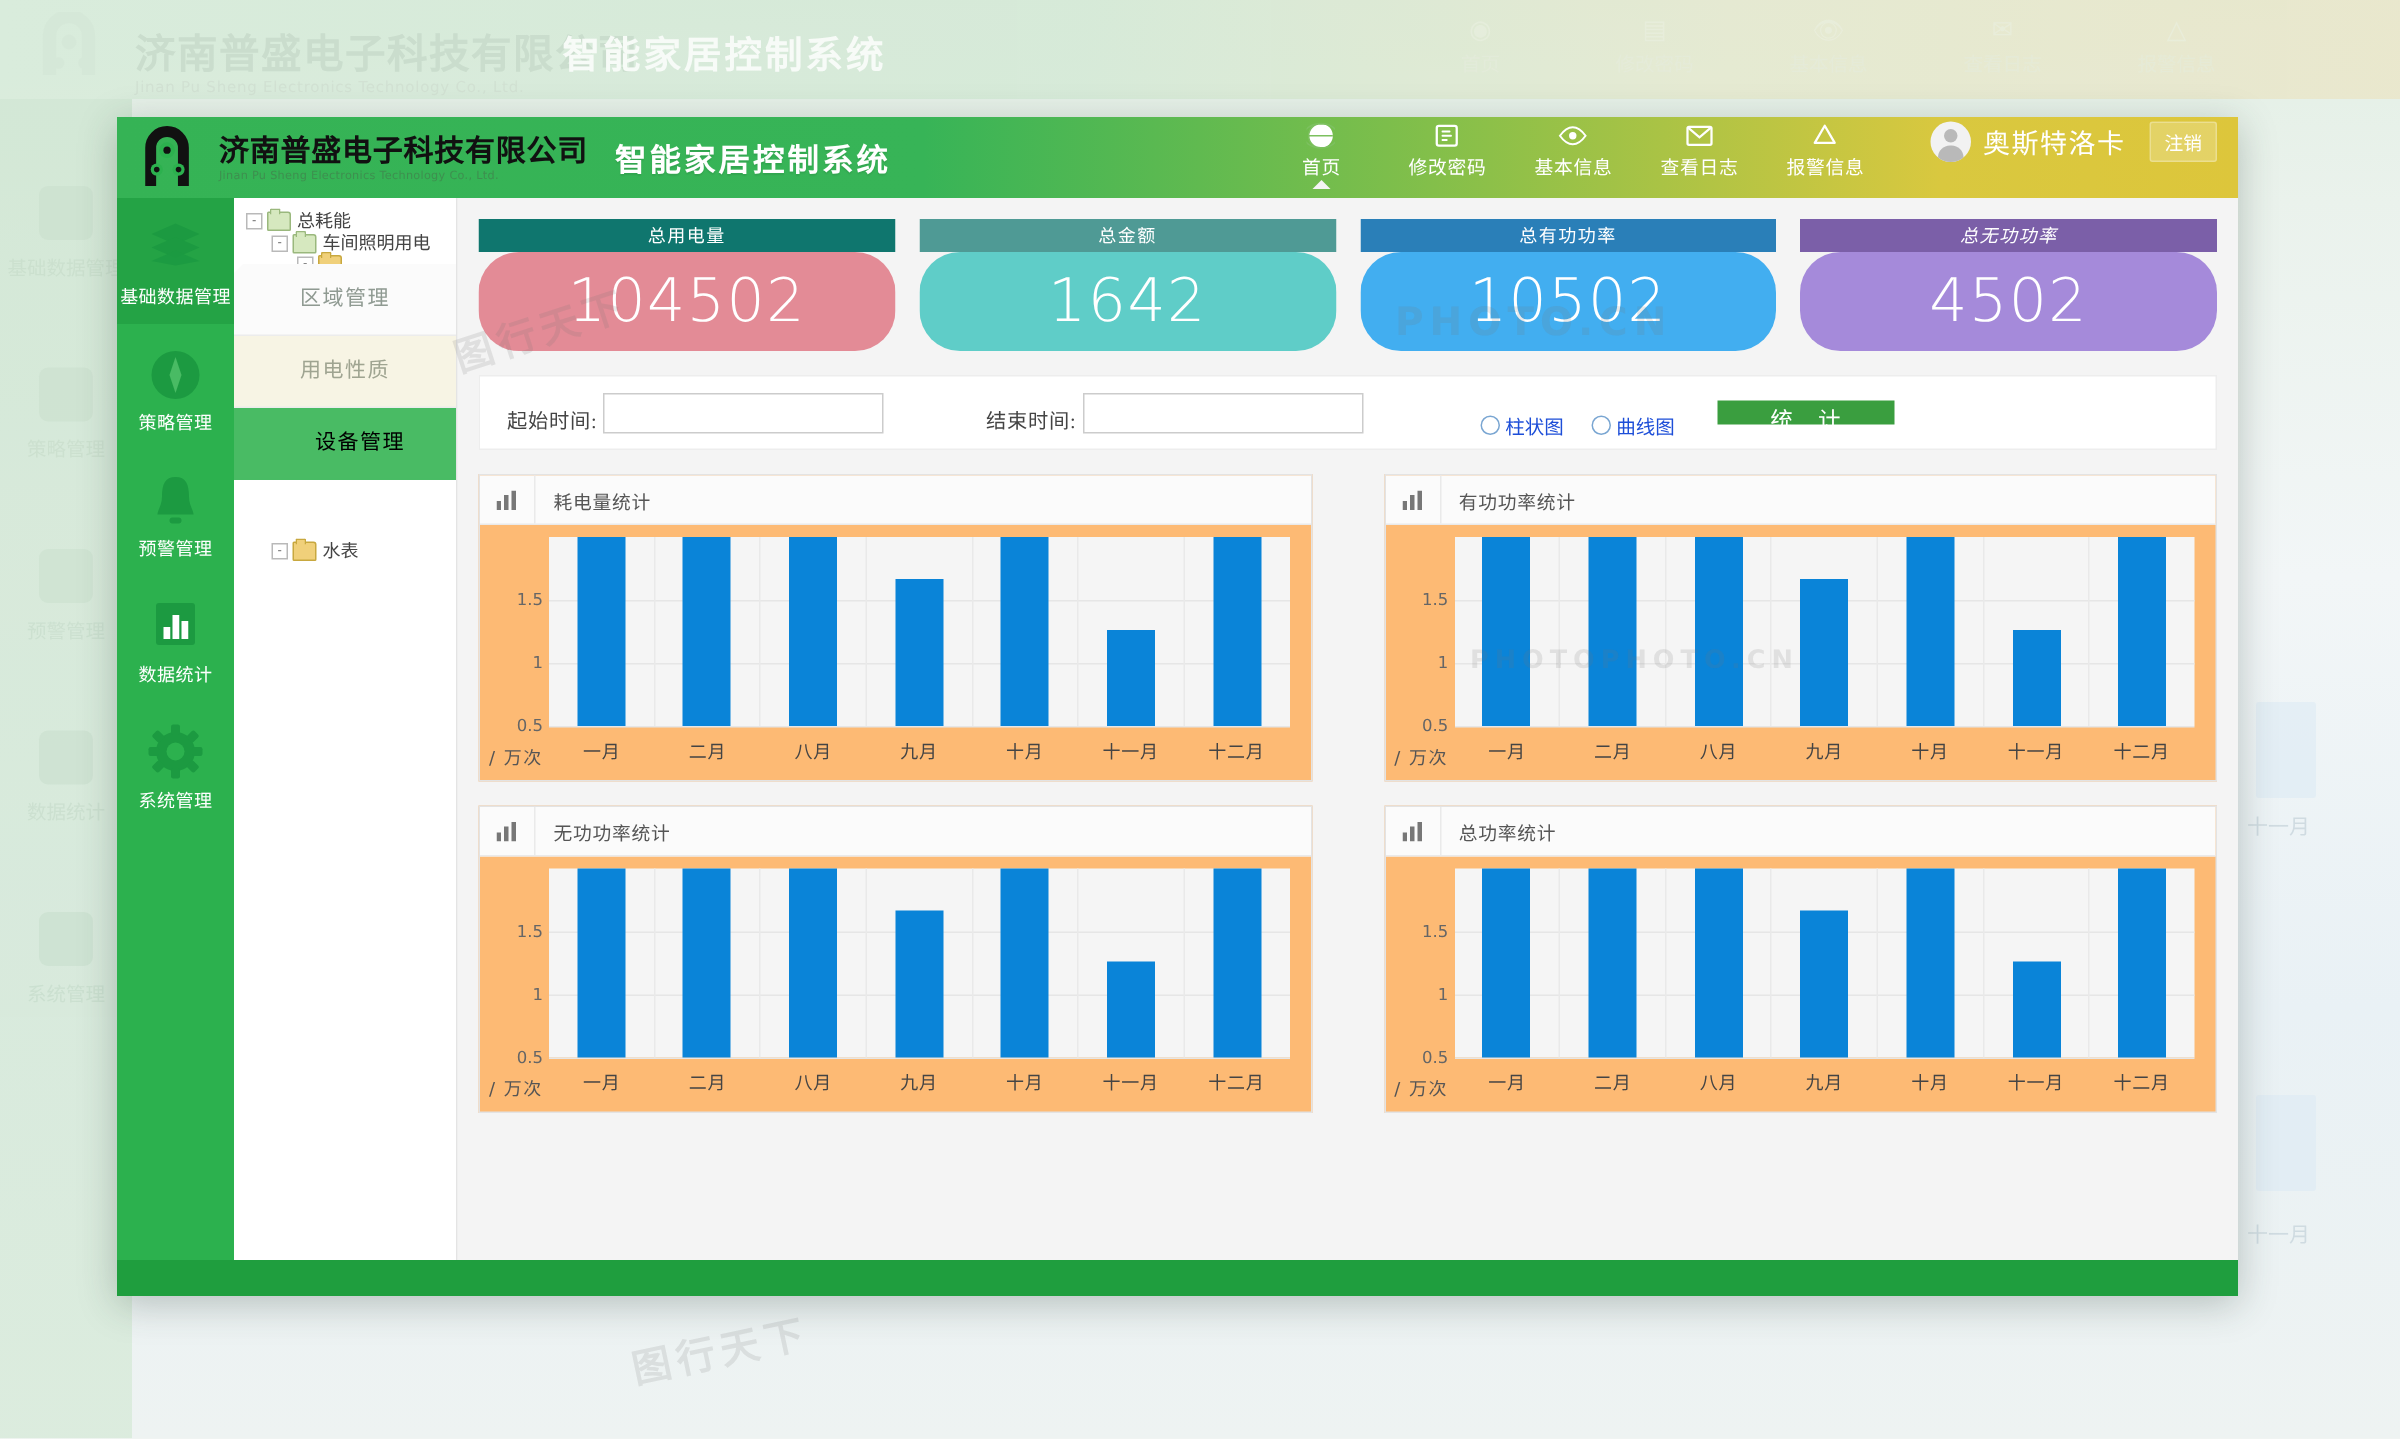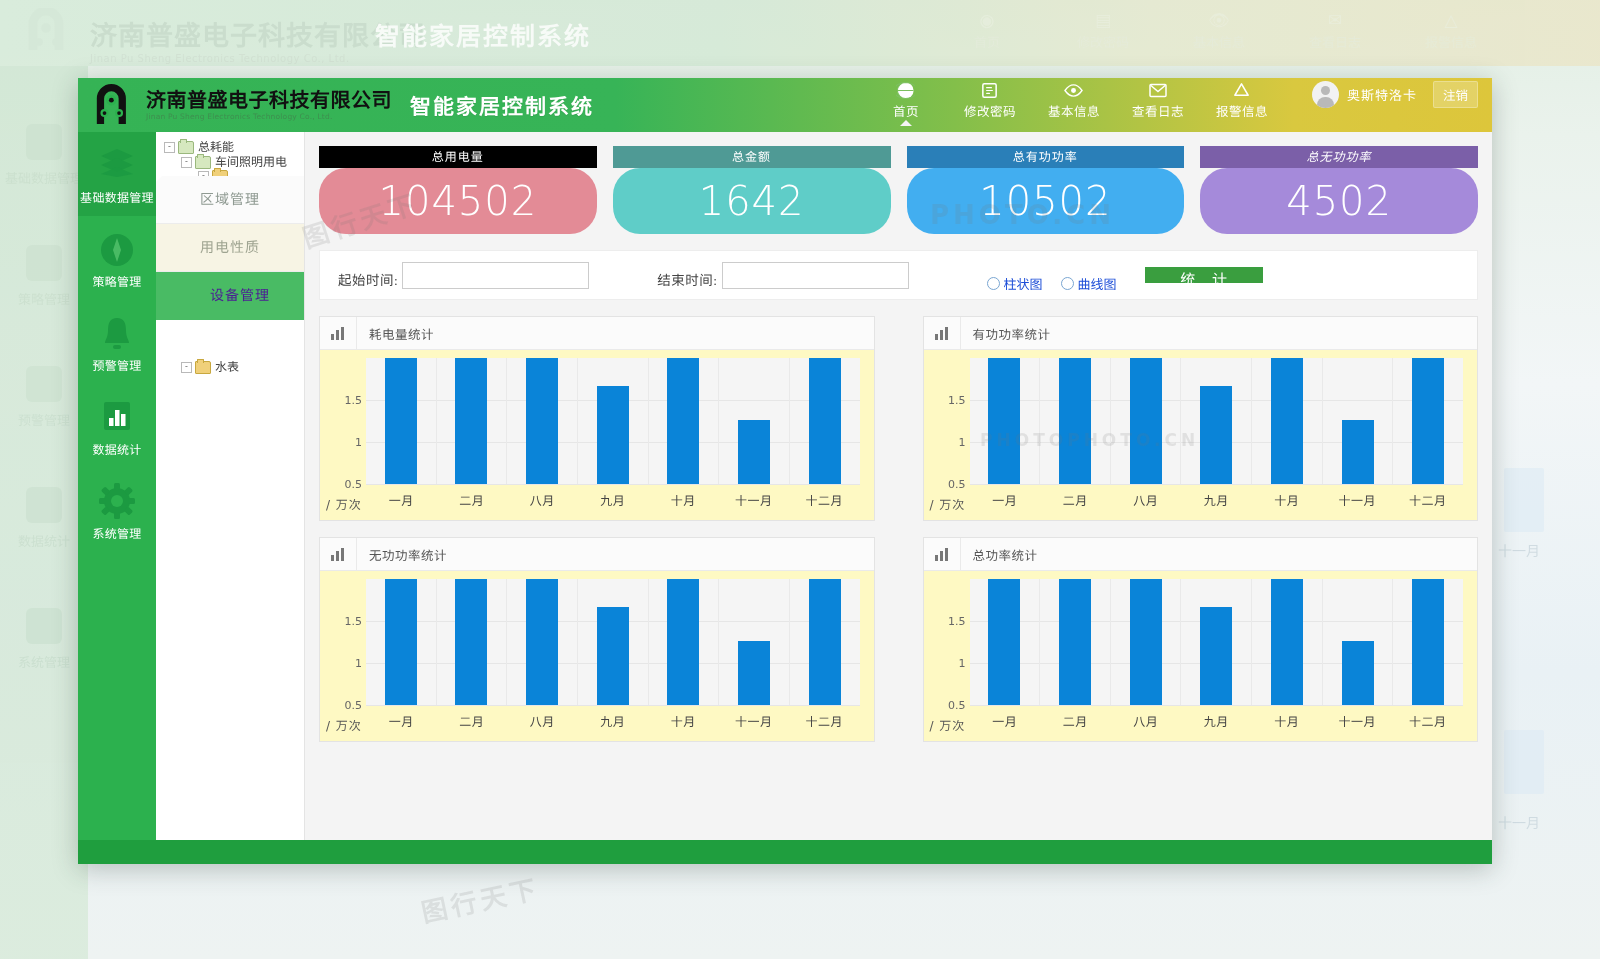--- a/index.html
+++ b/index.html
@@ -78,21 +78,21 @@
     border-left:6px solid transparent;border-right:6px solid transparent;
     border-bottom:6px solid #f4f4f4;
   }
   .user-box{display:flex;align-items:center;margin-left:28px;margin-right:14px;}
   .avatar{
     width:27px;height:27px;border-radius:50%;background:#f2f2f2;flex:0 0 27px;
     position:relative;overflow:hidden;
   }
   .avatar::before{content:"";position:absolute;left:9px;top:5px;width:9px;height:9px;border-radius:50%;background:#b9b9b9;}
   .avatar::after{content:"";position:absolute;left:5px;top:16px;width:17px;height:11px;border-radius:8px 8px 0 0;background:#b9b9b9;}
-  .user-name{color:#fff;font-size:13px;margin-left:8px;letter-spacing:1px;}
+  .user-name{color:#fff;font-size:18px;margin-left:8px;letter-spacing:1px;}
   .logout-btn{
     margin-left:16px;background:rgba(255,255,255,.22);border:1px solid rgba(255,255,255,.28);
     color:#fff;font-size:12.5px;padding:3px 9px;cursor:pointer;border-radius:2px;
     font-family:inherit;
   }
 
   
   .app-body{flex:1 1 auto;display:flex;min-height:0;background:#f4f4f4;}
 
   
@@ -137,21 +137,21 @@
     background:inherit;border:1px solid;border-color:inherit;border-bottom:none;border-radius:1px 1px 0 0;
   }
   .subnav-menu{position:absolute;left:0;top:44px;width:148px;z-index:2;}
   .menu-row{
     height:47px;line-height:47px;text-align:center;font-size:14px;color:#555;
     border-bottom:1px solid #ececec;cursor:pointer;letter-spacing:1px;
   }
   .menu-row.m-plain{background:#fbfbfb;color:#8f9a92;}
   .menu-row.m-white{background:#fff;color:#333;}
   .menu-row.m-cream{background:#f7f4e4;color:#9fa491;}
-  .menu-row.m-active{background:#49bb64;color:#4c1d95;border-bottom-color:#49bb64;padding-left:20px;}
+  .menu-row.m-active{background:#49bb64;color:#000000;border-bottom-color:#49bb64;padding-left:20px;}
 
   
   .content{flex:1 1 auto;min-width:0;padding:14px 14px 0 14px;overflow:hidden;position:relative;background:#f4f4f4;}
 
   
   .stats{display:flex;gap:16px;}
   .stat{
     flex:1 1 0;height:88px;display:flex;flex-direction:column;overflow:hidden;
   }
   .stat-h{height:22px;line-height:22px;text-align:center;font-size:12px;color:#fff;letter-spacing:1px;}
@@ -179,21 +179,21 @@
     display:inline-block;margin-right:4px;
   }
   .stat-btn{
     margin-left:28px;width:118px;height:16px;background:#3a9e3f;color:#fff;border:none;
     font-size:15px;letter-spacing:6px;cursor:pointer;font-family:inherit;text-indent:6px;
   }
 
   
   .charts{margin-top:16px;display:flex;flex-wrap:wrap;gap:16px 48px;}
   .panel{
-    width:calc(50% - 24px);background:#fef9c3;border:1px solid #e3e3e3;box-sizing:border-box;
+    width:calc(50% - 24px);background:#fdba74;border:1px solid #e3e3e3;box-sizing:border-box;
   }
   .panel-h{
     height:32px;display:flex;align-items:center;border-bottom:1px solid #eaeaea;background:#fbfbfb;
   }
   .panel-ico{
     width:36px;flex:0 0 36px;display:flex;align-items:center;justify-content:center;
     border-right:1px solid #eaeaea;height:32px;
   }
   .panel-t{font-size:12.5px;color:#555;padding-left:12px;letter-spacing:.5px;}
   .panel-b{height:170px;position:relative;overflow:hidden;}
@@ -426,21 +426,21 @@
           <span class="folder"></span>
           <span>水表</span>
         </div>
       </div>
     </div>
 
     <div class="content">
 
       <div class="stats">
         <div class="stat">
-          <div class="stat-h" style="background: #000000;">总用电量</div>
+          <div class="stat-h" style="background: #0f766e;">总用电量</div>
           <div class="stat-v" style="background: rgb(227, 139, 150);">104502</div>
         </div>
         <div class="stat">
           <div class="stat-h" style="background: rgb(79, 154, 149);">总金额</div>
           <div class="stat-v" style="background: rgb(95, 205, 200);">1642</div>
         </div>
         <div class="stat">
           <div class="stat-h" style="background: rgb(42, 127, 184);">总有功功率</div>
           <div class="stat-v" style="background: rgb(66, 174, 240);">10502</div>
         </div>

